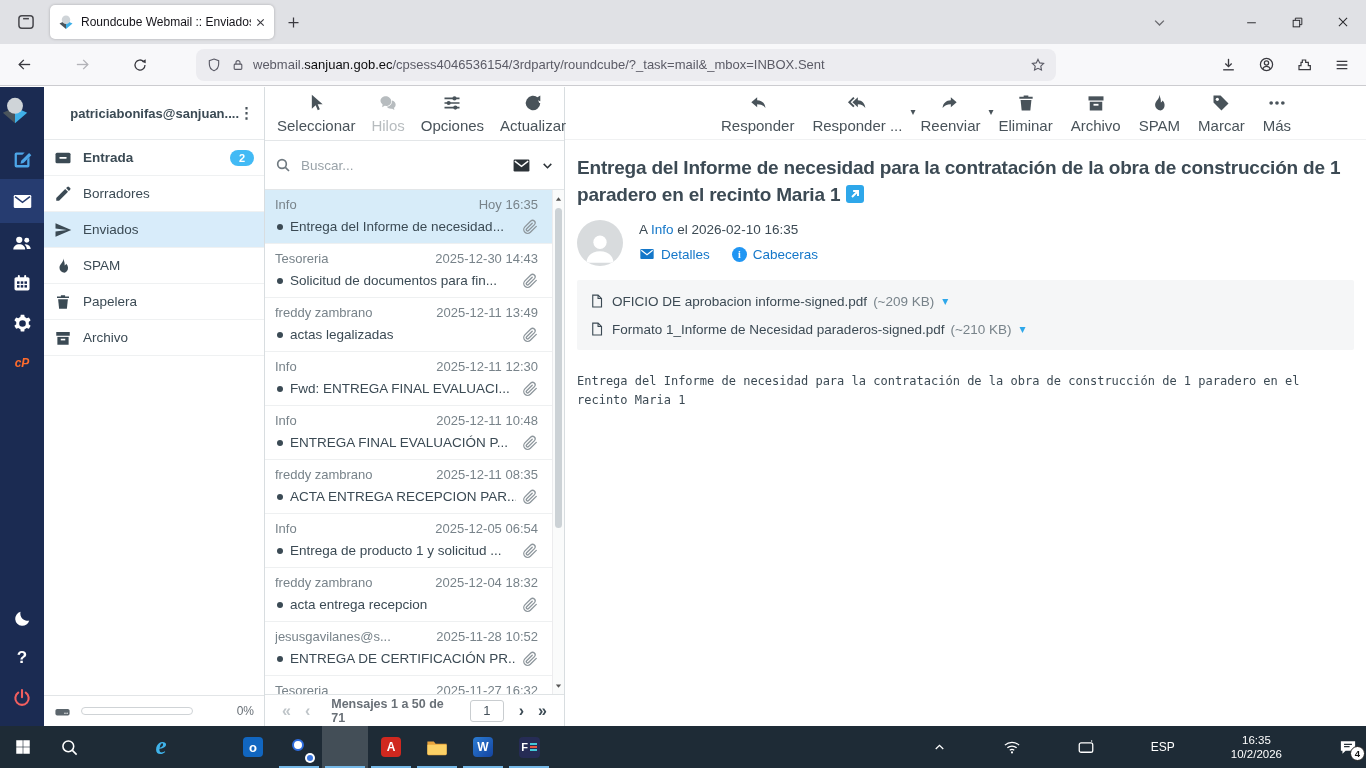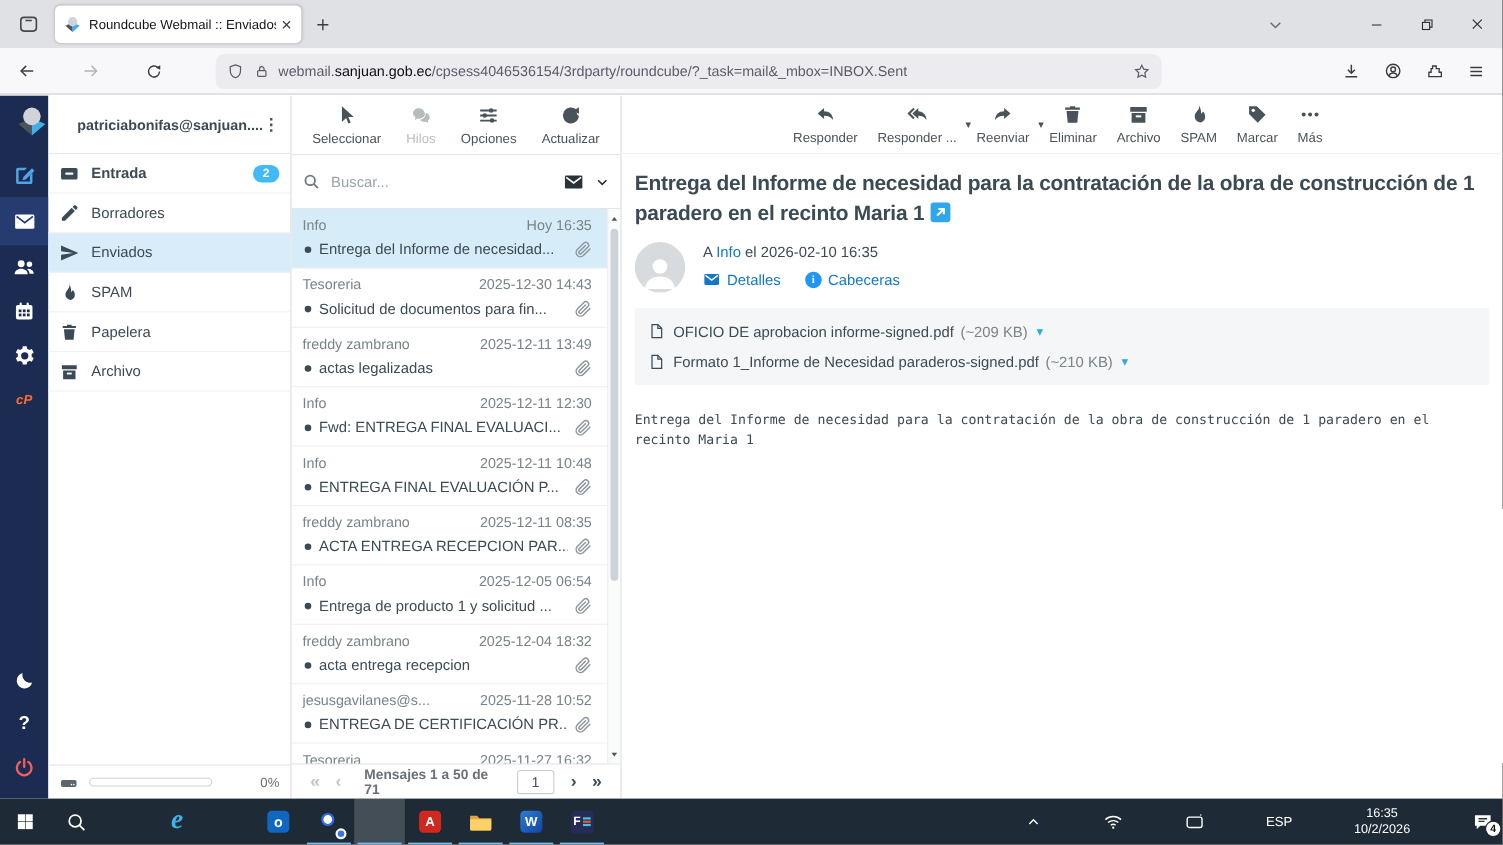--- a/index.html
+++ b/index.html
@@ -23,21 +23,21 @@
   .navbtn.dis{color:#b3b3b8;}
   .urlbox{flex:0 0 860px;height:32px;margin-left:14px;background:#ececf0;border-radius:8px;display:flex;align-items:center;padding:0 10px;}
   .urlbox .sep{flex:1;}
   .url{font-size:13px;color:#5b5b66;margin-left:8px;white-space:nowrap;overflow:hidden;}
   .u-dark{color:#0c0c0d;}
   .nav-right{display:flex;align-items:center;margin-left:auto;}
   .nav-right .navbtn{margin-left:6px;}
 
   
   .app{position:absolute;top:87px;left:0;right:0;bottom:42px;display:flex;background:#fff;}
-  .rail{width:44px;background:#1b2b52;display:flex;flex-direction:column;align-items:flex-end;flex:0 0 44px;}
+  .rail{width:44px;background:#1b2b52;display:flex;flex-direction:column;align-items:flex-start;flex:0 0 44px;}
   .rail .rlogo{margin:8px 0 14px;}
   .railbtn{width:44px;height:40px;display:flex;align-items:center;justify-content:center;color:#fff;}
   .railbtn.compose{color:#4da6e8;}
   .railbtn.active{background:#263c70;height:44px;}
   .railbtn.cp{color:#ff6c2c;font-weight:700;font-style:italic;font-size:12px;}
   .rail .spacer{flex:1;}
   .railbtn.help{font-size:17px;font-weight:700;}
   .railbtn.power{color:#f25f5f;}
 
   .folders{width:221px;flex:0 0 221px;background:#fff;border-right:1px solid #d8dde0;position:relative;}
@@ -54,21 +54,21 @@
   .quota{position:absolute;left:0;right:0;bottom:0;height:31px;border-top:1px solid #e2e5e7;display:flex;align-items:center;padding:0 10px;}
   .qdisk{color:#5c666d;margin-right:10px;}
   .qbar{width:112px;height:8px;border:1px solid #cfd3d6;border-radius:5px;background:#fff;}
   .qpct{margin-left:auto;font-size:12px;color:#697077;}
 
   .list{width:300px;flex:0 0 300px;border-right:1px solid #d8dde0;display:flex;flex-direction:column;position:relative;}
   .ltoolbar{height:53px;display:flex;align-items:center;justify-content:space-evenly;padding:0 4px;}
   .tbtn{position:relative;display:flex;flex-direction:column;align-items:center;padding:2px 8px;color:#49535a;}
   .tbtn .ticon{height:20px;color:#49535a;}
   .tbtn .ticon svg{width:20px;height:20px;fill:currentColor;}
-  .tbtn .tlabel{font-size:12px;margin-top:4px;white-space:nowrap;}
+  .tbtn .tlabel{font-size:15px;margin-top:4px;white-space:nowrap;}
   .tbtn.disabled{color:#b7bcbf;}
   .tbtn.disabled .ticon{color:#b7bcbf;}
   .tcaret{position:absolute;right:-5px;top:15px;font-size:10px;color:#49535a;}
   .searchrow{height:50px;border-top:1px solid #e3e6e8;border-bottom:1px solid #e3e6e8;display:flex;align-items:center;padding:0 10px;}
   .mag{color:#6f7980;margin-right:8px;}
   .searchinput{flex:1;border:none;outline:none;background:transparent;font-size:13.5px;color:#3b4a54;min-width:0;}
   .searchinput::placeholder{color:#9aa3a9;}
   .senv{color:#2c3338;margin:0 10px 0 4px;}
   .schev{color:#2c3338;}
   .rows{flex:1;overflow:hidden;position:relative;}

